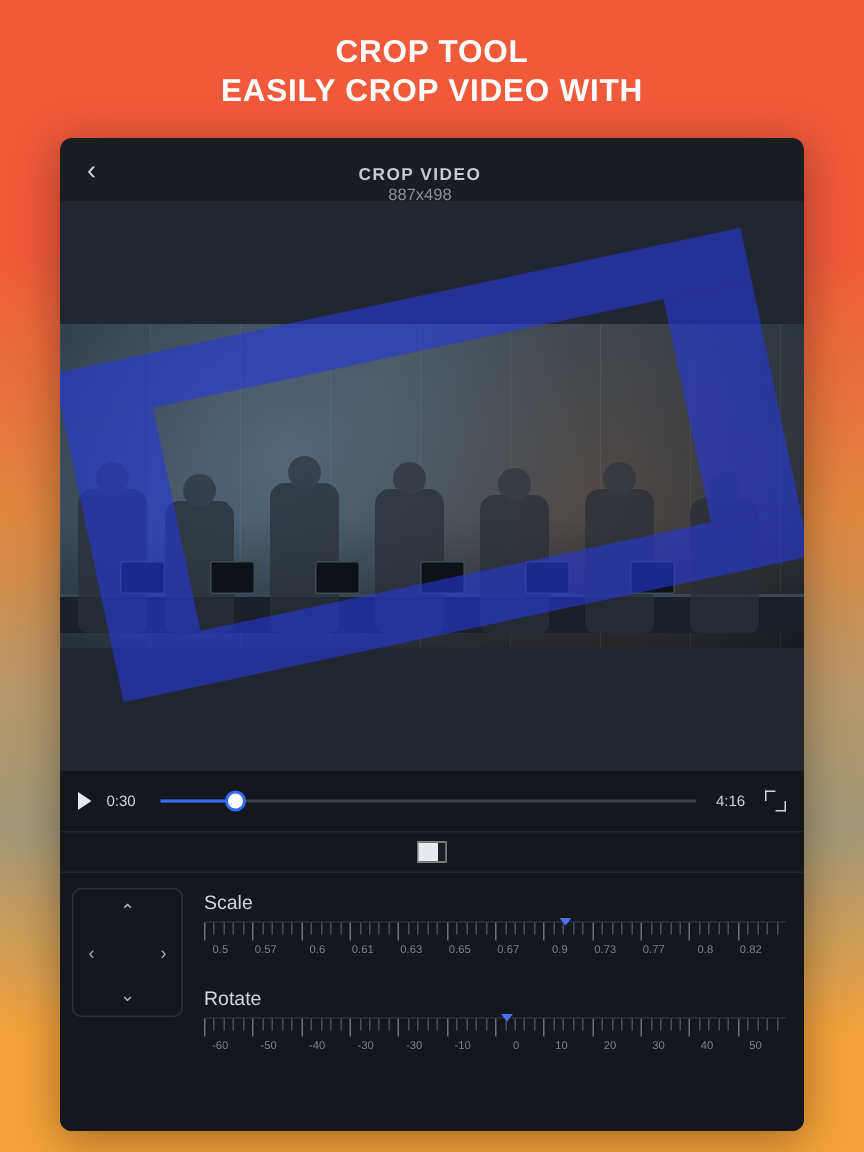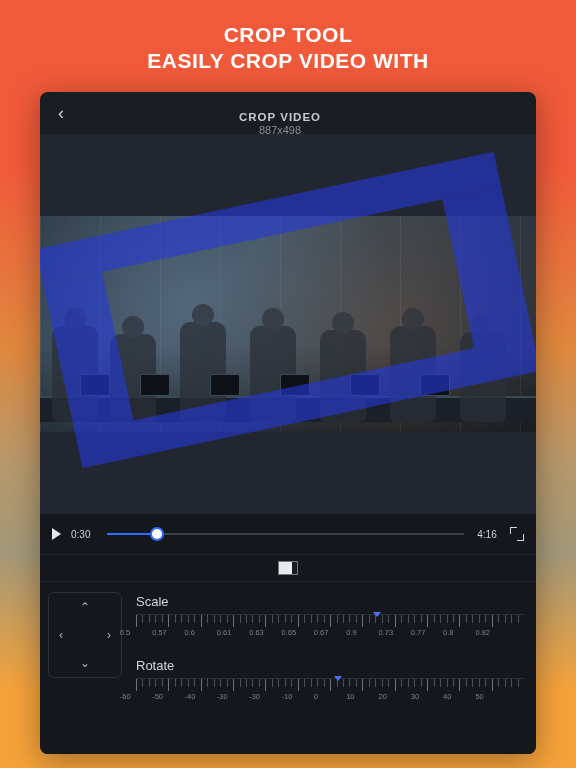--- a/index.html
+++ b/index.html
@@ -153,21 +153,21 @@
   .slider-label { color:#d3d6dd; font-size:13px; margin-bottom:2px; }
   .ruler {
     position:relative; height:30px;
     border-top:1px solid #2b2f38;
     cursor: ew-resize;
   }
   .ruler .ticks { position:absolute; left:0; right:0; top:0; height:12px; display:flex; }
   .ruler .ticks span { flex:1; border-left:1px solid #4a505b; height:8px; }
   .ruler .ticks span.major { height:12px; border-left-color:#6a7280; }
   .ruler .nums { position:absolute; left:0; right:0; top:13px; display:flex; color:#7a808c; font-size:7.5px; }
-  .ruler .nums span { flex:1; text-align:left; transform:translateX(-50%); }
+  .ruler .nums span { flex:1; text-align:right; transform:translateX(-50%); }
   .ruler .marker {
     position:absolute; top:-3px; width:0; height:0;
     border-left:4px solid transparent; border-right:4px solid transparent;
     border-top:5px solid #4a72ff;
     transform: translateX(-50%);
   }
 </style>
 </head>
 <body>
 

